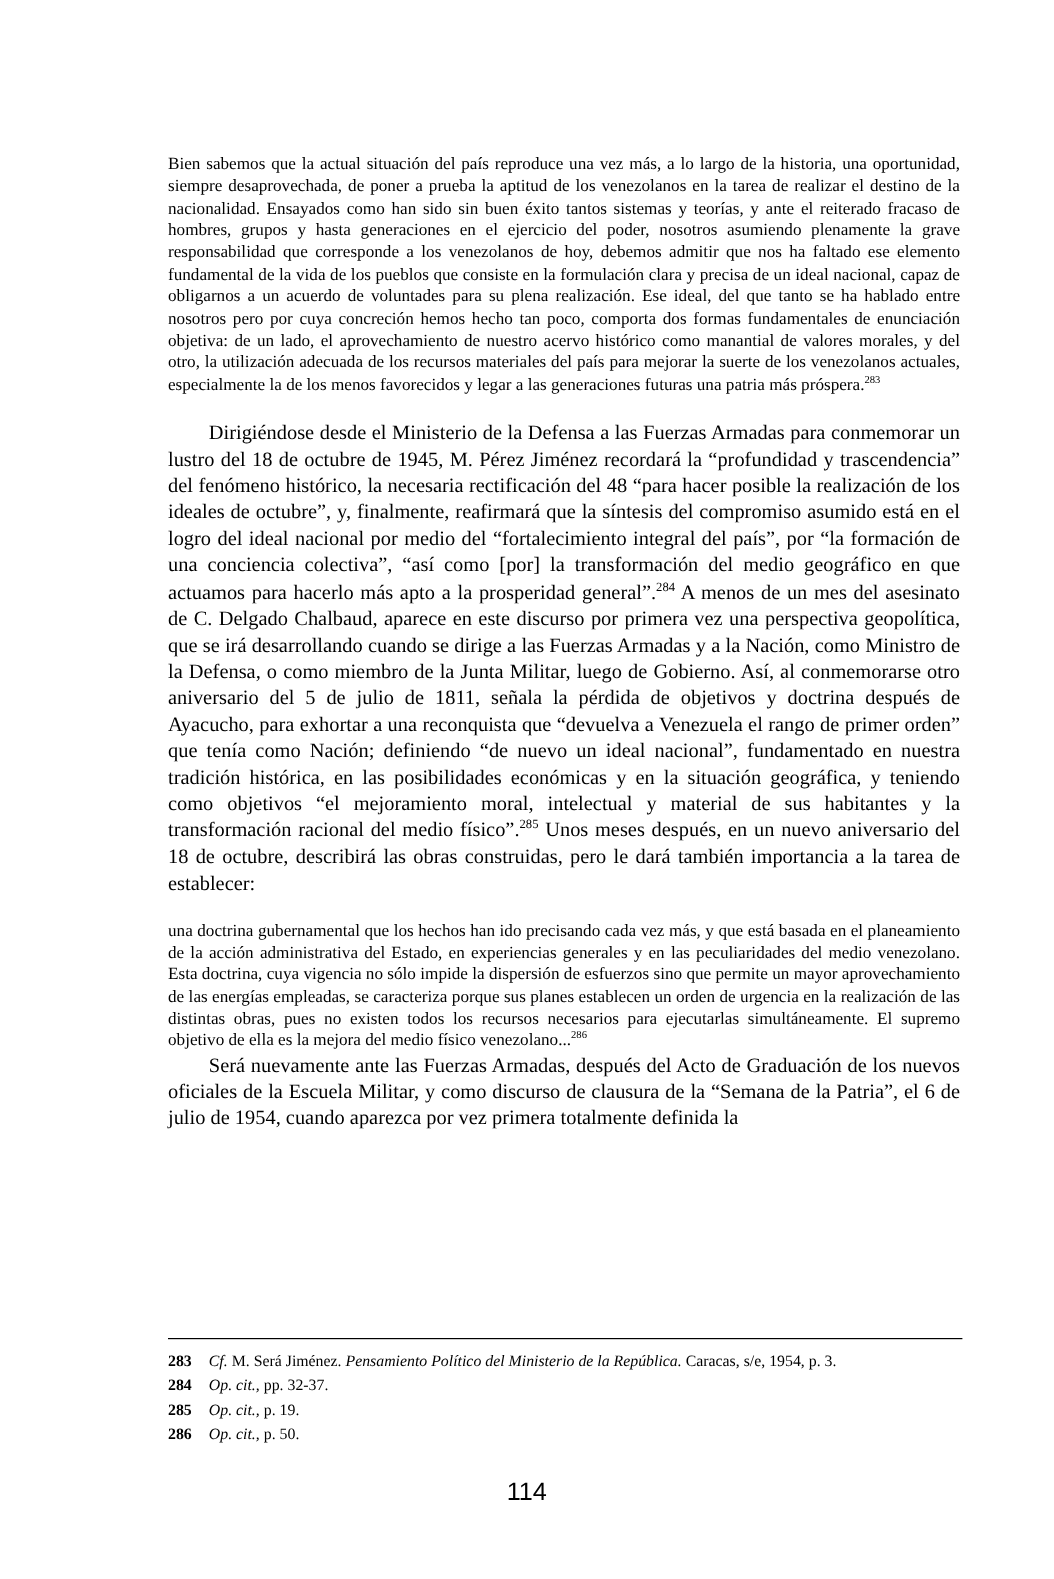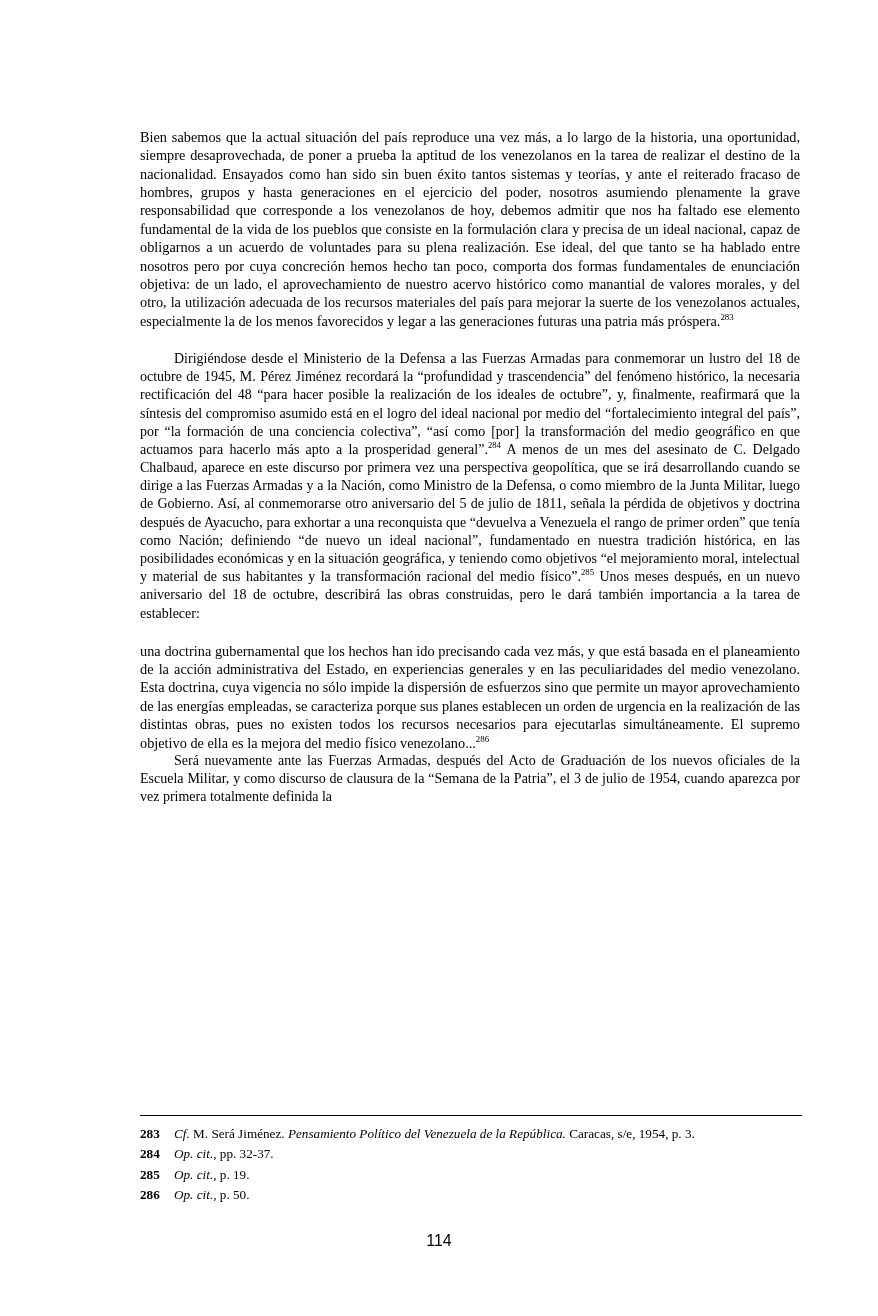--- a/index.html
+++ b/index.html
@@ -39,21 +39,21 @@
   }
   .quote.first {
     margin-bottom: 20px;
   }
   .quote.second {
     margin-top: 19px;
     margin-bottom: 0;
   }
   
   .body-par {
-    font-size: 14px;
+    font-size: 17px;
     line-height: 1.30;
     text-align: justify;
     margin: 0;
     text-indent: 34px;
   }
   sup {
     font-size: 0.62em;
     vertical-align: super;
     line-height: 0;
   }
@@ -88,48 +88,48 @@
   }
   .fn-text i {
     font-style: italic;
   }
   .page-number {
     position: absolute;
     left: 0;
     top: 1232px;
     width: 878px;
     text-align: center;
-    font-size: 16px;
+    font-size: 21px;
     font-family: "Liberation Sans", sans-serif;
   }
 </style>
 </head>
 <body>
 
 <div class="page">
   <div class="content">
 
     <p class="quote first"><span>Bien sabemos que la actual situación del país reproduce una vez más, a lo largo de la historia, una oportunidad, siempre desaprovechada, de poner a prueba la aptitud de los venezolanos en la tarea de realizar el destino de la nacionalidad. Ensayados como han sido sin buen éxito tantos sistemas y teorías, y ante el reiterado fracaso de hombres, grupos y hasta generaciones en el ejercicio del poder, nosotros asumiendo plenamente la grave responsabilidad que corresponde a los venezolanos de hoy, debemos admitir que nos ha faltado ese elemento fundamental de la vida de los pueblos que consiste en la formulación clara y precisa de un ideal nacional, capaz de obligarnos a un acuerdo de voluntades para su plena realización. Ese ideal, del que tanto se ha hablado entre nosotros pero por cuya concreción hemos hecho tan poco, comporta dos formas fundamentales de enunciación objetiva: de un lado, el aprovechamiento de nuestro acervo histórico como manantial de valores morales, y del otro, la utilización adecuada de los recursos materiales del país para mejorar la suerte de los venezolanos actuales, especialmente la de los menos favorecidos y legar a las generaciones futuras una patria más próspera.</span><sup>283</sup></p>
 
     <p class="body-par"><span>Dirigiéndose desde el Ministerio de la Defensa a las Fuerzas Armadas para conmemorar un lustro del 18 de octubre de 1945, M. Pérez Jiménez recordará la “profundidad y trascendencia” del fenómeno histórico, la necesaria rectificación del 48 “para hacer posible la realización de los ideales de octubre”, y, finalmente, reafirmará que la síntesis del compromiso asumido está en el logro del ideal nacional por medio del “fortalecimiento integral del país”, por “la formación de una conciencia colectiva”, “así como [por] la transformación del medio geográfico en que actuamos para hacerlo más apto a la prosperidad general”.</span><sup>284</sup><span> A menos de un mes del asesinato de C. Delgado Chalbaud, aparece en este discurso por primera vez una perspectiva geopolítica, que se irá desarrollando cuando se dirige a las Fuerzas Armadas y a la Nación, como Ministro de la Defensa, o como miembro de la Junta Militar, luego de Gobierno. Así, al conmemorarse otro aniversario del 5 de julio de 1811, señala la pérdida de objetivos y doctrina después de Ayacucho, para exhortar a una reconquista que “devuelva a Venezuela el rango de primer orden” que tenía como Nación; definiendo “de nuevo un ideal nacional”, fundamentado en nuestra tradición histórica, en las posibilidades económicas y en la situación geográfica, y teniendo como objetivos “el mejoramiento moral, intelectual y material de sus habitantes y la transformación racional del medio físico”.</span><sup>285</sup><span> Unos meses después, en un nuevo aniversario del 18 de octubre, describirá las obras construidas, pero le dará también importancia a la tarea de establecer:</span></p>
 
     <p class="quote second"><span>una doctrina gubernamental que los hechos han ido precisando cada vez más, y que está basada en el planeamiento de la acción administrativa del Estado, en experiencias generales y en las peculiaridades del medio venezolano. Esta doctrina, cuya vigencia no sólo impide la dispersión de esfuerzos sino que permite un mayor aprovechamiento de las energías empleadas, se caracteriza porque sus planes establecen un orden de urgencia en la realización de las distintas obras, pues no existen todos los recursos necesarios para ejecutarlas simultáneamente. El supremo objetivo de ella es la mejora del medio físico venezolano...</span><sup>286</sup></p>
 
-    <p class="body-par"><span>Será nuevamente ante las Fuerzas Armadas, después del Acto de Graduación de los nuevos oficiales de la Escuela Militar, y como discurso de clausura de la “Semana de la Patria”, el 3 de julio de 1954, cuando aparezca por vez primera totalmente definida la</span></p>
+    <p class="body-par"><span>Será nuevamente ante las Fuerzas Armadas, después del Acto de Graduación de los nuevos oficiales de la Escuela Militar, y como discurso de clausura de la “Semana de la Patria”, el 6 de julio de 1954, cuando aparezca por vez primera totalmente definida la</span></p>
 
   </div>
 </div>
 
 <div class="footnote-rule"></div>
 
 <div class="footnotes">
 
   <div class="fn-row">
     <span class="fn-num">283</span>
-    <span class="fn-text"><i>Cf.</i><span> M. Será Jiménez. </span><i>Pensamiento Político del Venezuela de la República.</i><span> Caracas, s/e, 1954, p. 3.</span></span>
+    <span class="fn-text"><i>Cf.</i><span> M. Será Jiménez. </span><i>Pensamiento Político del Ministerio de la República.</i><span> Caracas, s/e, 1954, p. 3.</span></span>
   </div>
 
   <div class="fn-row">
     <span class="fn-num">284</span>
     <span class="fn-text"><i>Op. cit.,</i><span> pp. 32-37.</span></span>
   </div>
 
   <div class="fn-row">
     <span class="fn-num">285</span>
     <span class="fn-text"><i>Op. cit.,</i><span> p. 19.</span></span>

